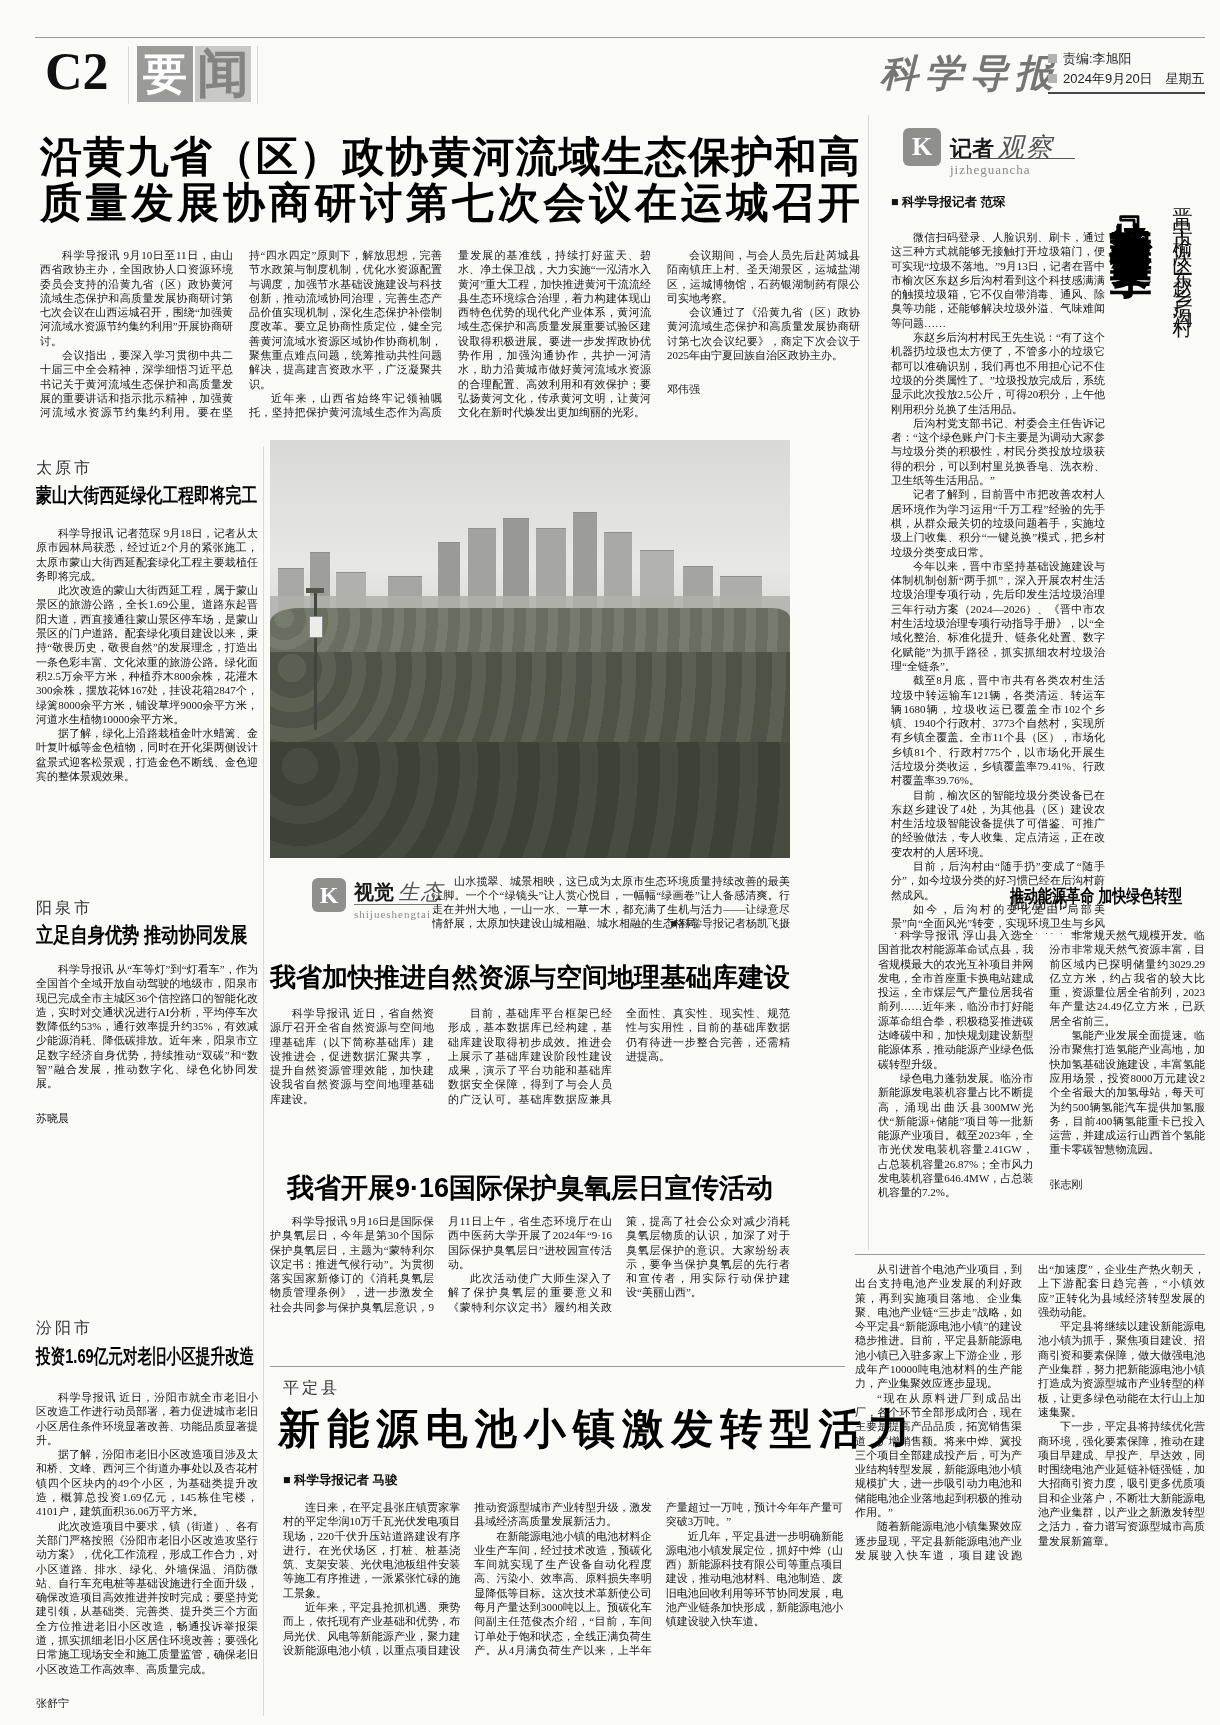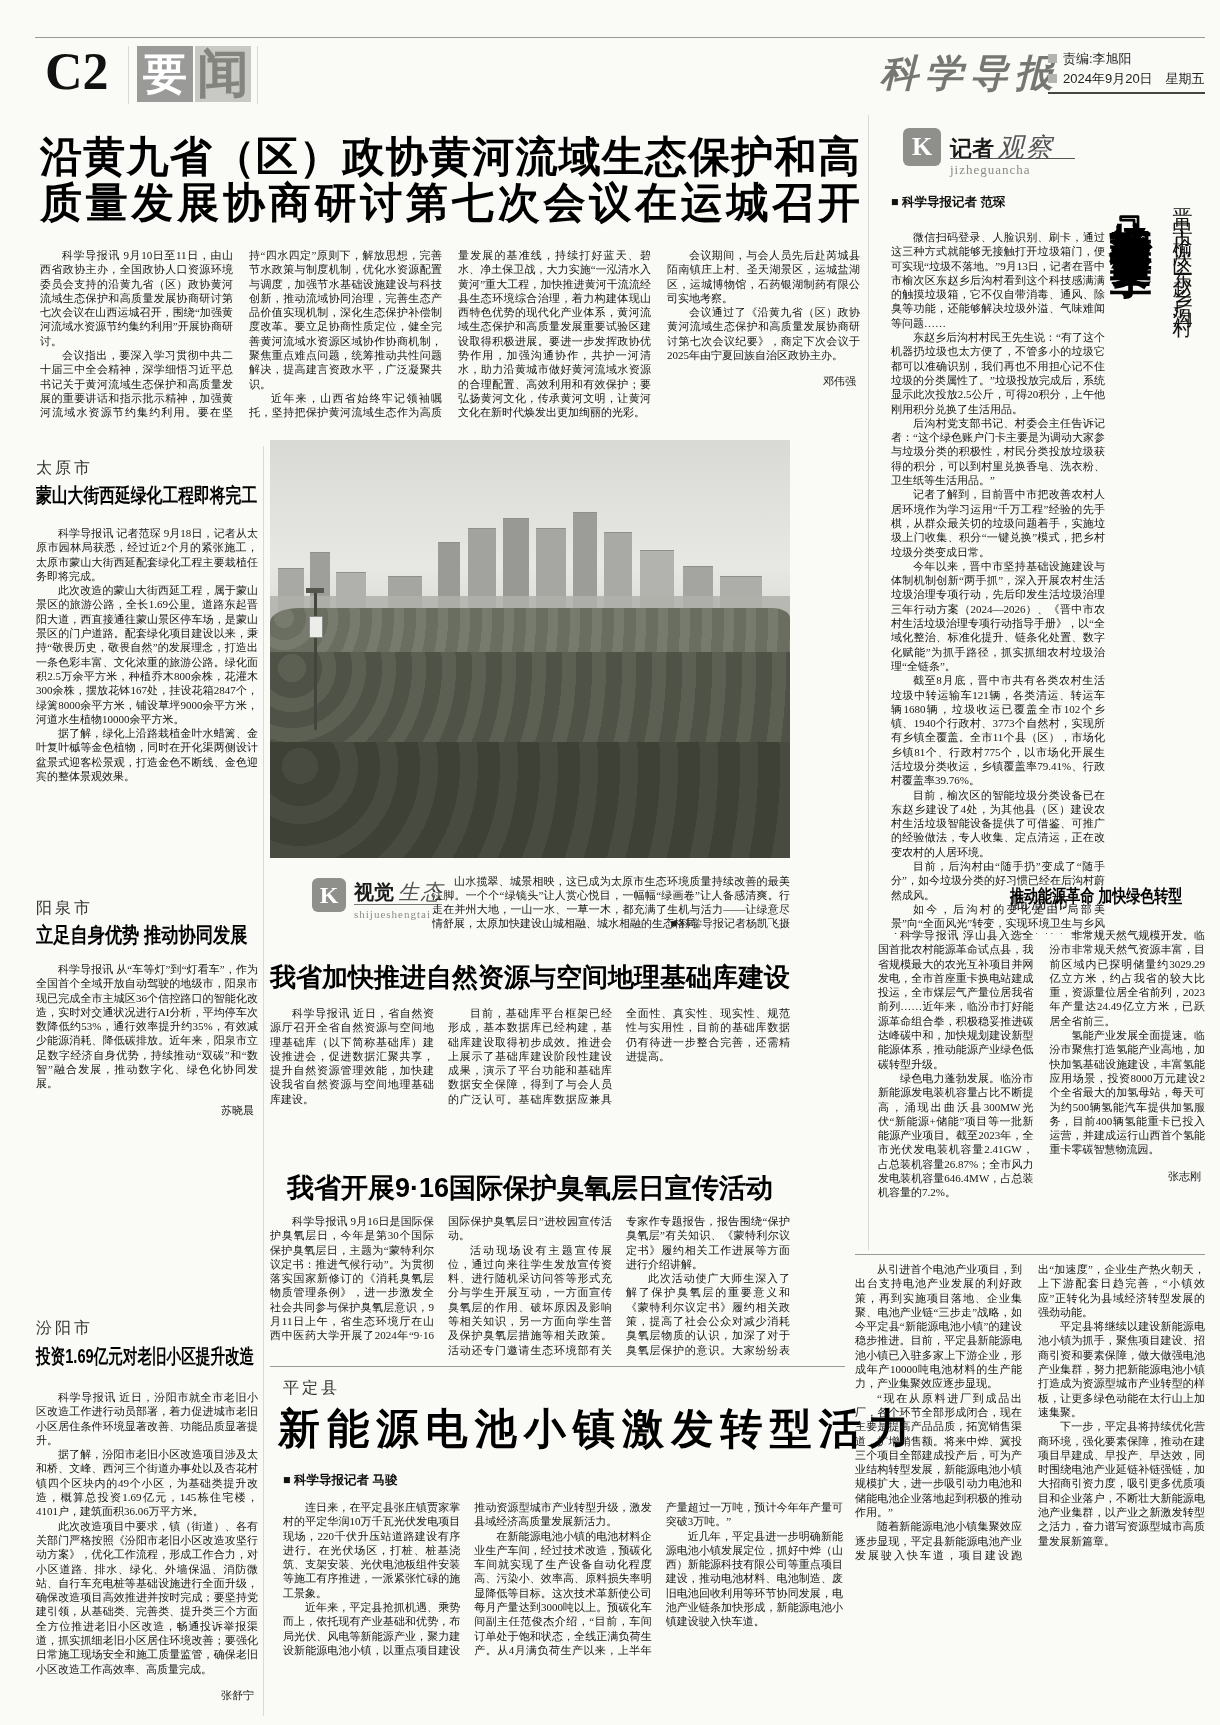--- a/index.html
+++ b/index.html
@@ -24,21 +24,21 @@
   .subhead{font-family:"Liberation Sans","DejaVu Sans",sans-serif;font-weight:900;color:#000;
            white-space:nowrap;transform-origin:left center;}
   .midhead{font-family:"Liberation Sans","DejaVu Sans",sans-serif;font-weight:900;color:#000;
            text-align:center;}
   
   .bod{font-size:11px;line-height:14.3px;text-align:justify;color:#151515;overflow:hidden;}
   .bod p{margin:0;text-indent:2em;}
   .cols3{column-count:3;column-gap:14px;}
   .cols4{column-count:4;column-gap:16px;}
   .cols2{column-count:2;column-gap:16px;}
-  .byline{text-align:right;padding-right:4px;margin-top:12px;}
+  .byline{padding-right:4px;margin-top:20px;}
   .inb{font-family:"Liberation Sans","DejaVu Sans",sans-serif;font-size:12.5px;font-weight:bold;color:#111;}
   
   .vert{writing-mode:vertical-rl;}
   .vhead{font-family:"Liberation Sans","DejaVu Sans",sans-serif;font-weight:900;font-size:42px;color:#000;letter-spacing:3px;}
   .vkick{font-size:20px;letter-spacing:10px;color:#111;}
   
   .kbox{background:#8f8f8c;color:#fff;border-radius:6px;display:flex;align-items:center;justify-content:center;
         font-family:"Liberation Serif","DejaVu Serif",serif;font-weight:bold;}
   .logoprint{font-family:"Liberation Sans","DejaVu Sans",sans-serif;font-weight:bold;font-size:20px;color:#1a1a1a;display:inline;}
   .logoscript{font-style:italic;font-size:21px;color:#555;display:inline;letter-spacing:2px;}
@@ -154,21 +154,20 @@
       <p>科学导报讯 近日，省自然资源厅召开全省自然资源与空间地理基础库（以下简称基础库）建设推进会，促进数据汇聚共享，提升自然资源管理效能，加快建设我省自然资源与空间地理基础库建设。</p>
       <p>目前，基础库平台框架已经形成，基本数据库已经构建，基础库建设取得初步成效。推进会上展示了基础库建设阶段性建设成果，演示了平台功能和基础库数据安全保障，得到了与会人员的广泛认可。基础库数据应兼具全面性、真实性、现实性、规范性与实用性，目前的基础库数据仍有待进一步整合完善，还需精进提高。</p>
     </div>
 
 </div>
 
 <div class="abs midhead" style="left:270px;top:1170px;width:520px;font-size:27px;">我省开展9·16国际保护臭氧层日宣传活动</div>
 <div class="abs bod cols3" style="left:270px;top:1214px;width:520px;height:148px;">
   <div>
       <p>科学导报讯 9月16日是国际保护臭氧层日，今年是第30个国际保护臭氧层日，主题为“蒙特利尔议定书：推进气候行动”。为贯彻落实国家新修订的《消耗臭氧层物质管理条例》，进一步激发全社会共同参与保护臭氧层意识，9月11日上午，省生态环境厅在山西中医药大学开展了2024年“9·16国际保护臭氧层日”进校园宣传活动。</p>
-      <p>活动现场设有主题宣传展位，通过向来往学生发放宣传资料、进行随机采访问答等形式充分与学生开展互动，一方面宣传臭氧层的作用、破坏原因及影响等相关知识，另一方面向学生普及保护臭氧层措施等相关政策。活动还专门邀请生态环境部有关专家作专题报告，报告围绕“保护臭氧层”有关知识、《蒙特利尔议定书》履约相关工作进展等方面进行介绍讲解。</p>
       <p>此次活动使广大师生深入了解了保护臭氧层的重要意义和《蒙特利尔议定书》履约相关政策，提高了社会公众对减少消耗臭氧层物质的认识，加深了对于臭氧层保护的意识。大家纷纷表示，要争当保护臭氧层的先行者和宣传者，用实际行动保护建设“美丽山西”。</p>
     </div>
 
 </div>
 
 <div class="hair" style="left:868px;top:115px;width:1px;height:1135px;"></div>
 
 <div class="abs kbox" style="left:903px;top:128px;width:38px;height:38px;font-size:26px;">K</div>
 <div class="abs" style="left:950px;top:130px;">
   <span class="logoprint" style="font-size:22px;">记者</span>

